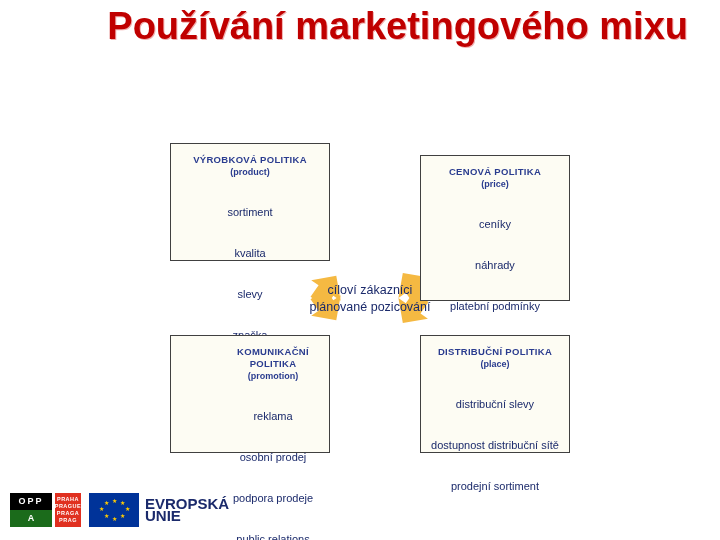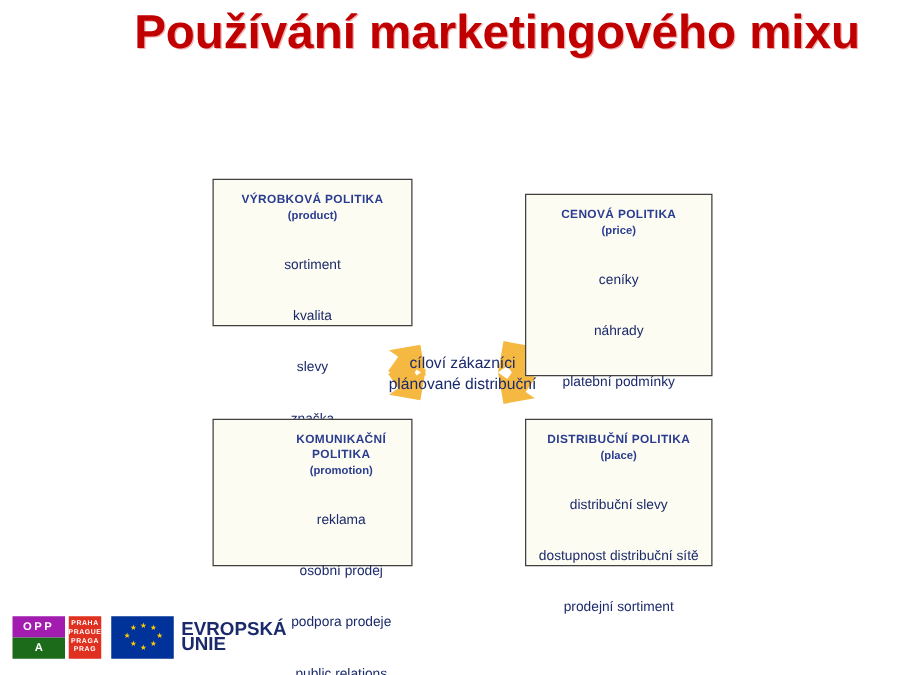--- a/index.html
+++ b/index.html
@@ -105,21 +105,21 @@
   .opp-logo {
     width: 42px;
     height: 34px;
     display: flex;
     flex-direction: column;
     font-size: 9px;
     font-weight: bold;
     line-height: 11px;
   }
   .opp-top {
-    background: #a21caf;
+    background: #000000;
     color: #ffffff;
     height: 17px;
     display: flex;
     align-items: center;
     justify-content: center;
     letter-spacing: 2px;
   }
   .opp-bot {
     background: #1b6b1b;
     color: #ffffff;
@@ -197,21 +197,21 @@
   <div class="box box-price">
     <div class="bx-title">CENOVÁ POLITIKA</div>
     <div class="bx-sub">(price)</div>
     <div class="bx-item">ceníky</div>
     <div class="bx-item">náhrady</div>
     <div class="bx-item">platební podmínky</div>
   </div>
 
   <div class="center-text">
     <div>cíloví zákazníci</div>
-    <div>plánované distribuční</div>
+    <div>plánované pozicování</div>
   </div>
 
   <div class="box box-promo">
     <div class="bx-title">KOMUNIKAČNÍ POLITIKA</div>
     <div class="bx-sub">(promotion)</div>
     <div class="bx-item">reklama</div>
     <div class="bx-item">osobní prodej</div>
     <div class="bx-item">podpora prodeje</div>
     <div class="bx-item">public relations</div>
   </div>

